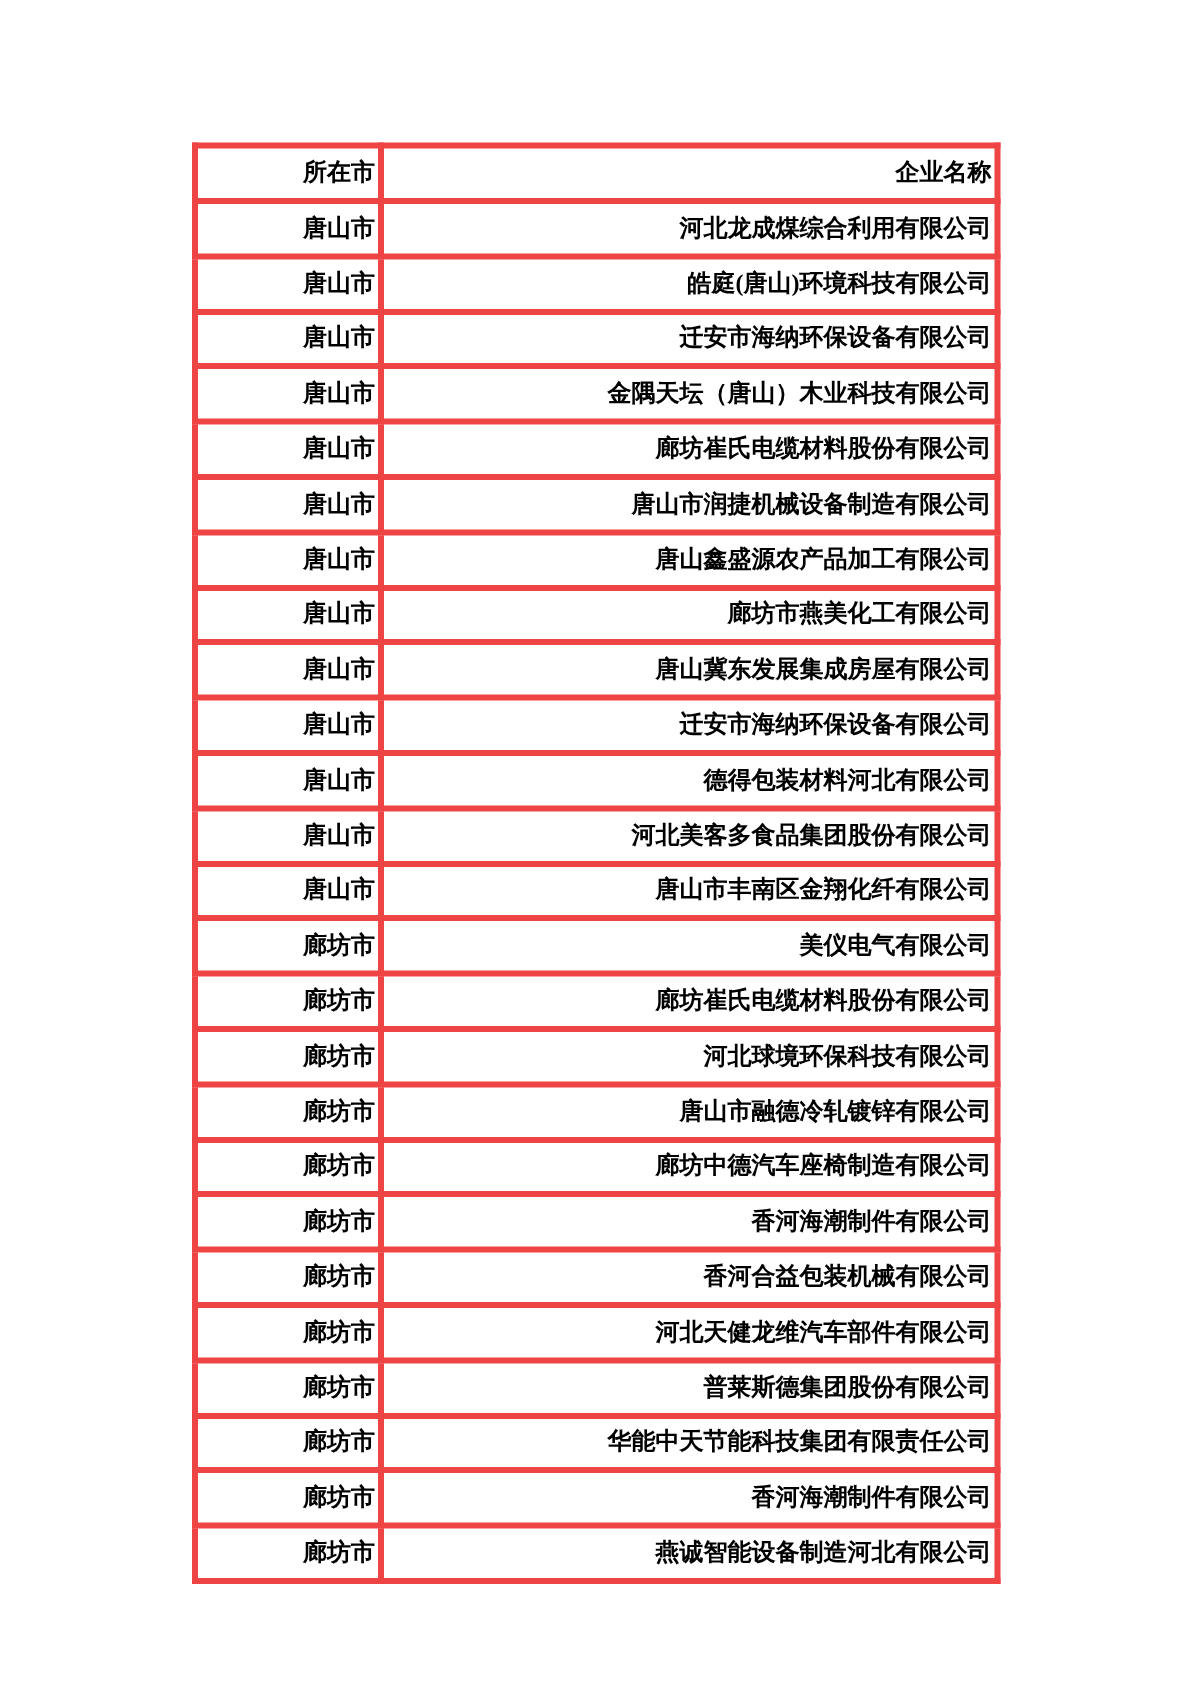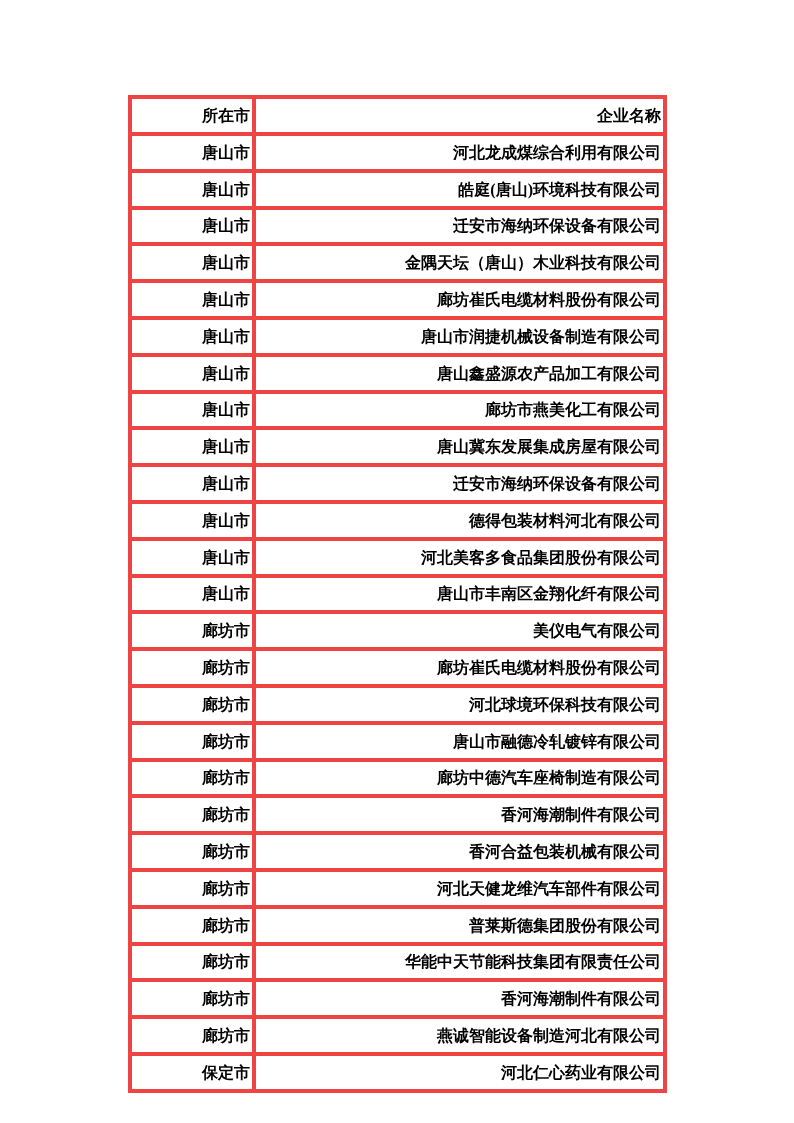--- a/index.html
+++ b/index.html
@@ -159,19 +159,15 @@
           <td>华能中天节能科技集团有限责任公司</td>
         </tr>
         <tr>
           <td>廊坊市</td>
           <td>香河海潮制件有限公司</td>
         </tr>
         <tr>
           <td>廊坊市</td>
           <td>燕诚智能设备制造河北有限公司</td>
         </tr>
-        <tr>
-          <td>保定市</td>
-          <td>河北仁心药业有限公司</td>
-        </tr>
       </tbody>
   </table>
 </div>
 
 </body></html>

